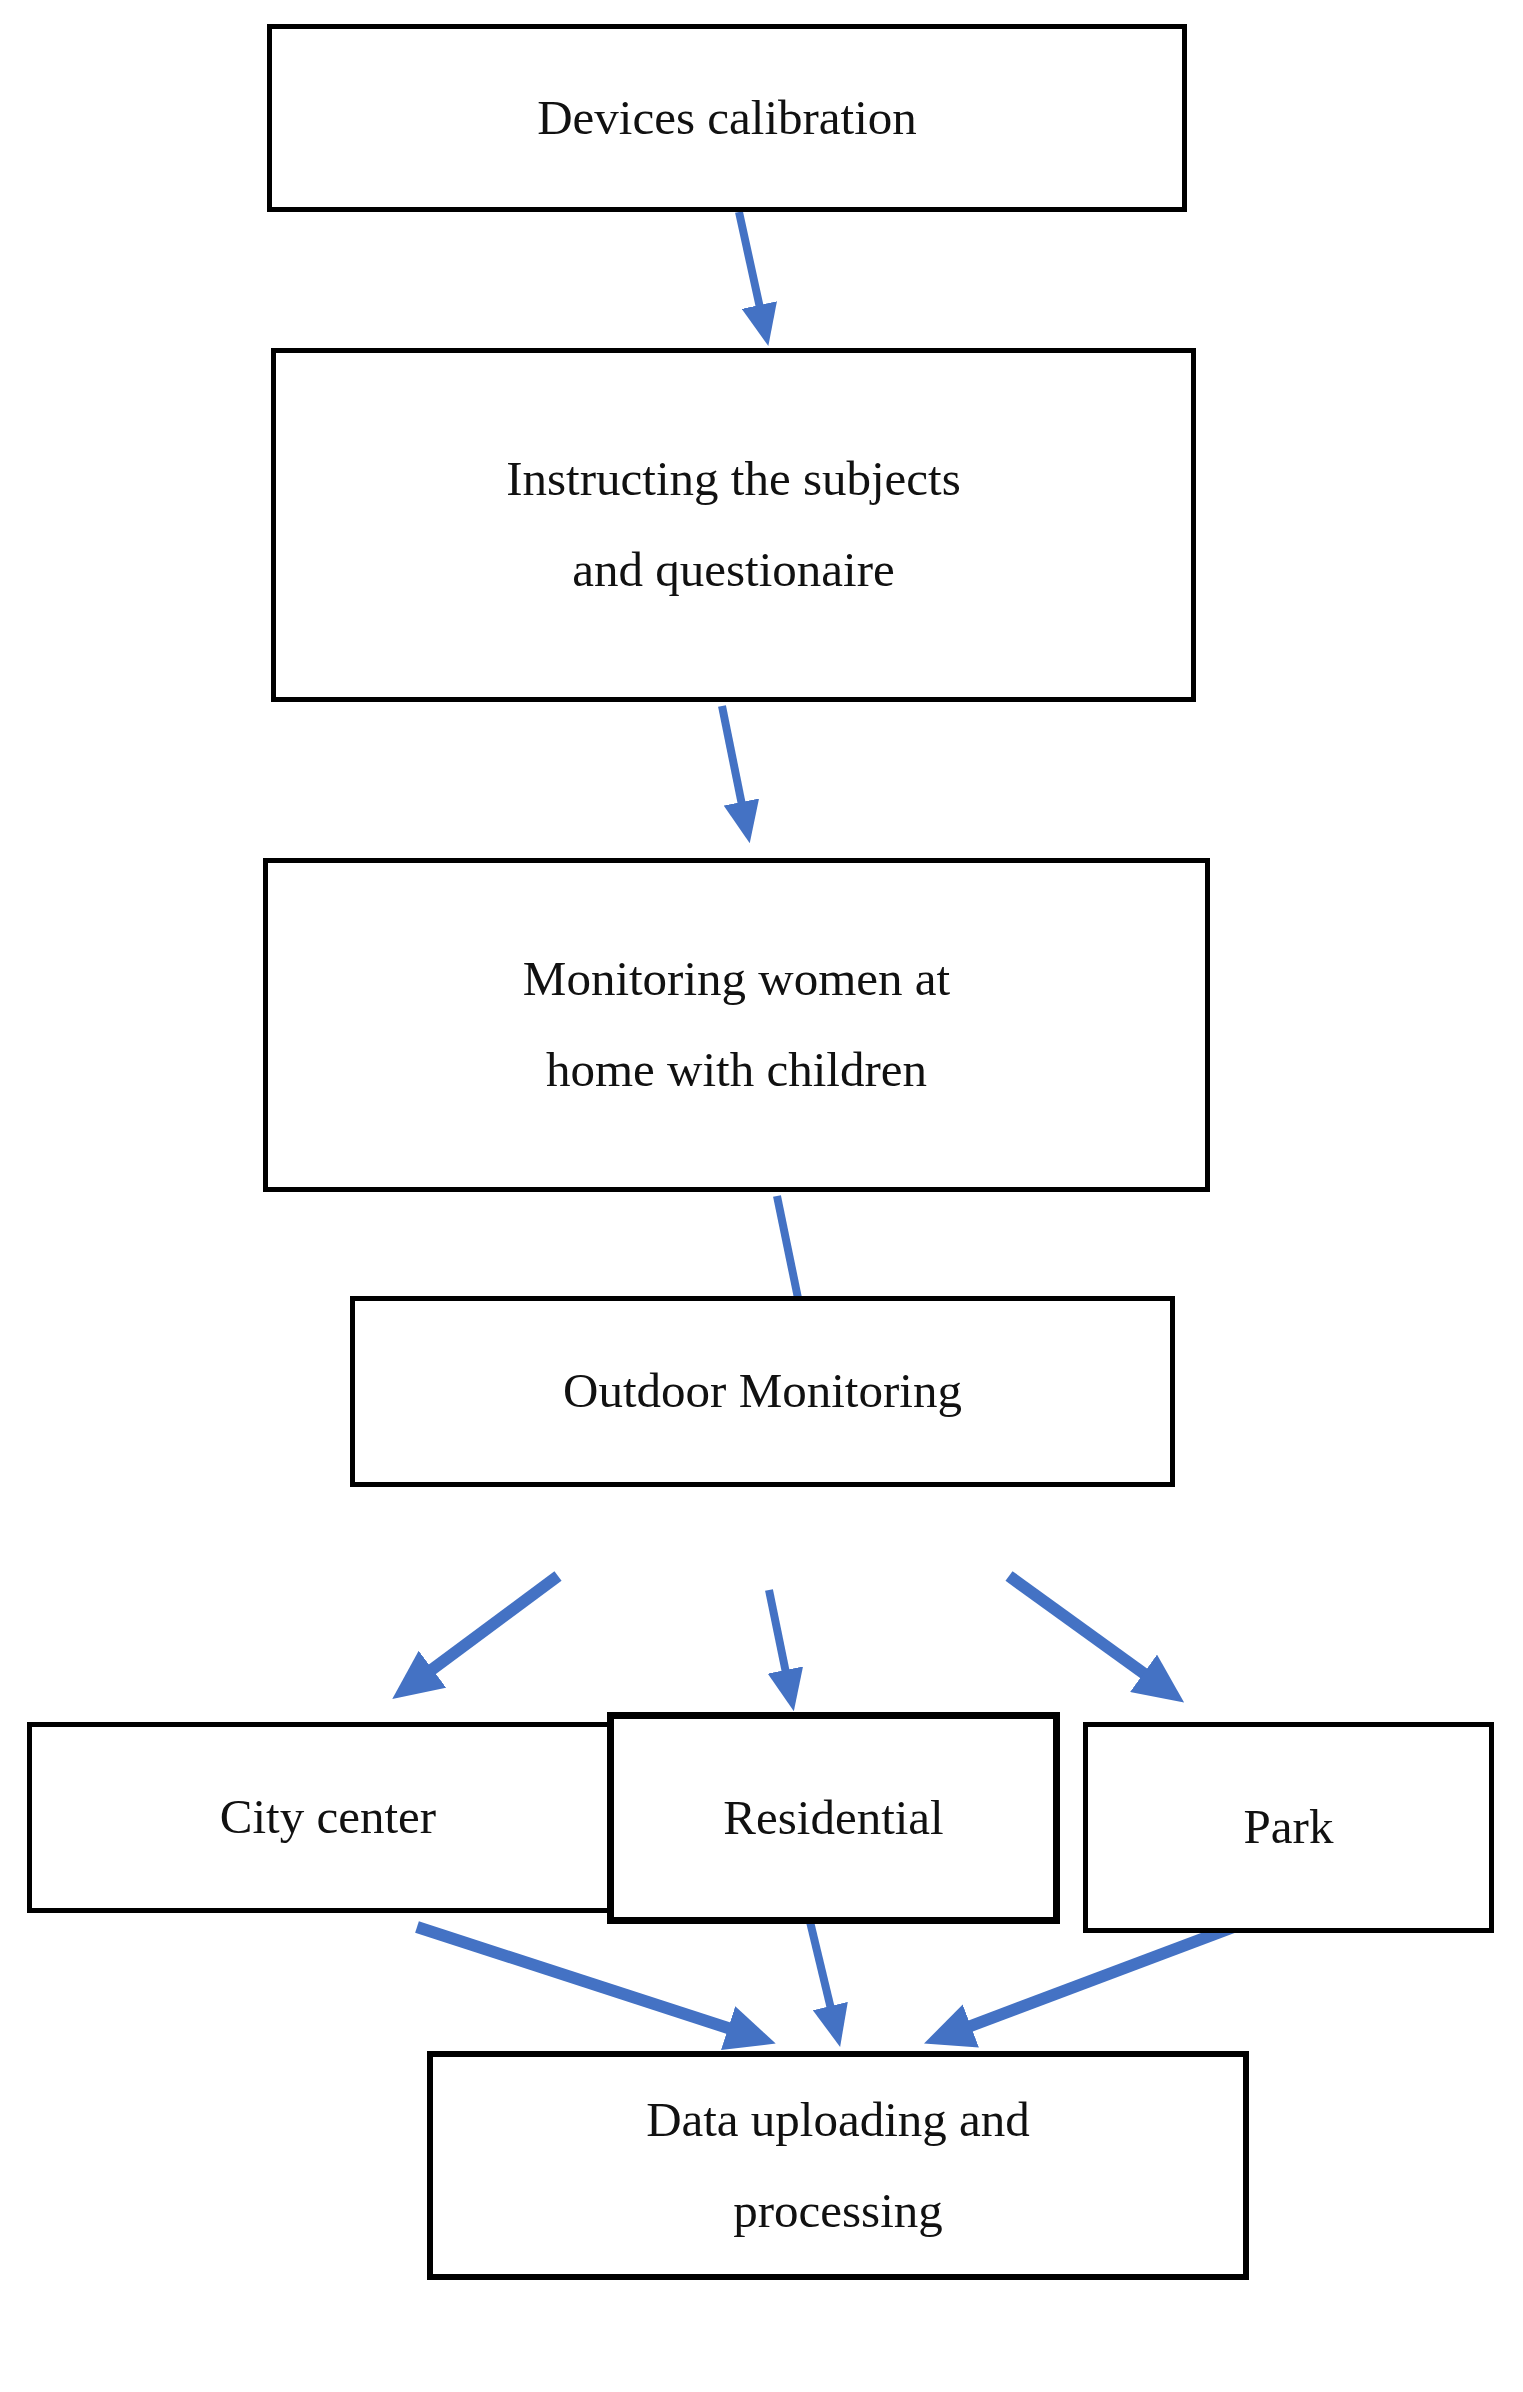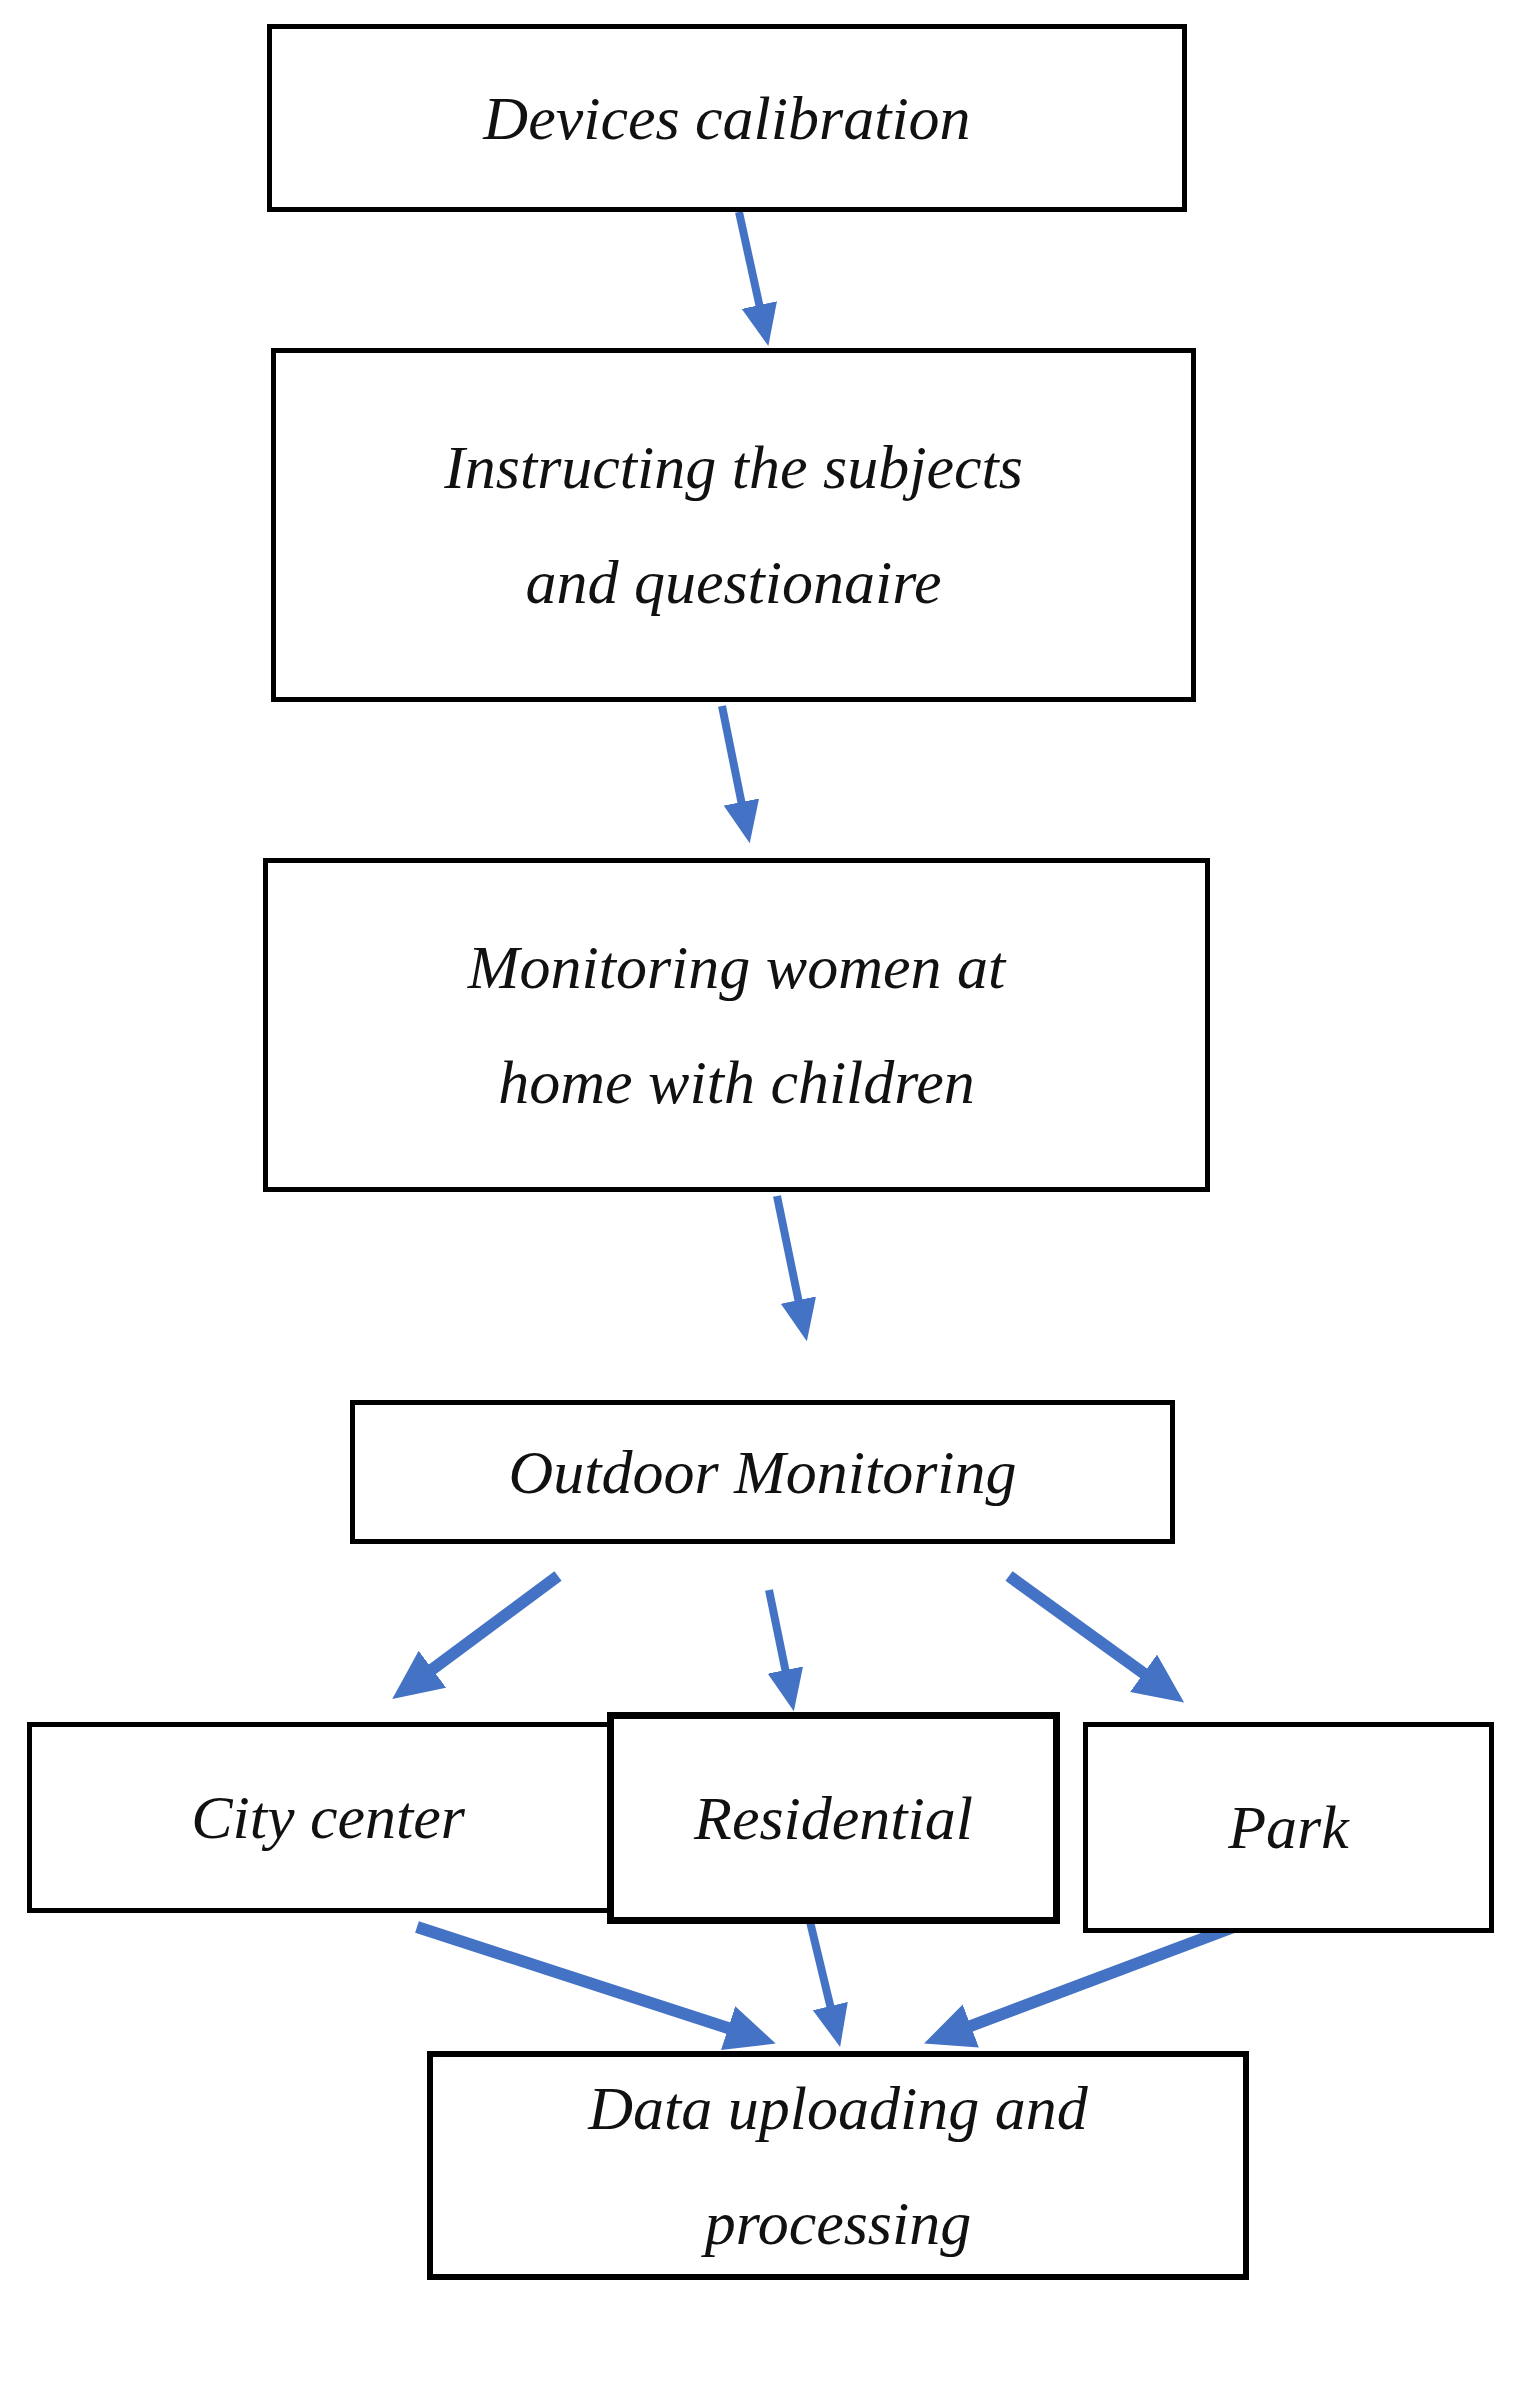--- a/index.html
+++ b/index.html
@@ -21,32 +21,31 @@
   }
   .node {
     position: absolute;
     border: 5px solid var(--border);
     background: var(--bg);
     display: flex;
     flex-direction: column;
     justify-content: center;
     align-items: center;
     text-align: right;
-    font-size: 62px;
+    font-size: 49px;
     line-height: 1.85;
     z-index: 2;
-    font-style: italic;
   }
   .node span { display: block; white-space: nowrap; }
   .node--thick { border-width: 7px; }
   
   #n-devices     { left: 267px;  top: 24px;   width: 920px; height: 188px; }
   #n-instructing { left: 271px;  top: 348px;  width: 925px; height: 354px; }
   #n-monitoring  { left: 263px;  top: 858px;  width: 947px; height: 334px; }
-  #n-outdoor     { left: 350px;  top: 1400px; width: 825px; height: 144px; }
+  #n-outdoor     { left: 350px;  top: 1296px; width: 825px; height: 191px; }
   #n-city        { left: 27px;   top: 1722px; width: 602px; height: 191px; }
   #n-residential { left: 607px;  top: 1712px; width: 453px; height: 212px; }
   #n-park        { left: 1083px; top: 1722px; width: 411px; height: 211px; }
   #n-data        { left: 427px;  top: 2051px; width: 822px; height: 229px; border-width: 6px; }
   .arrows {
     position: absolute;
     left: 0; top: 0;
     width: 1523px;
     height: 2392px;
     z-index: 1;

